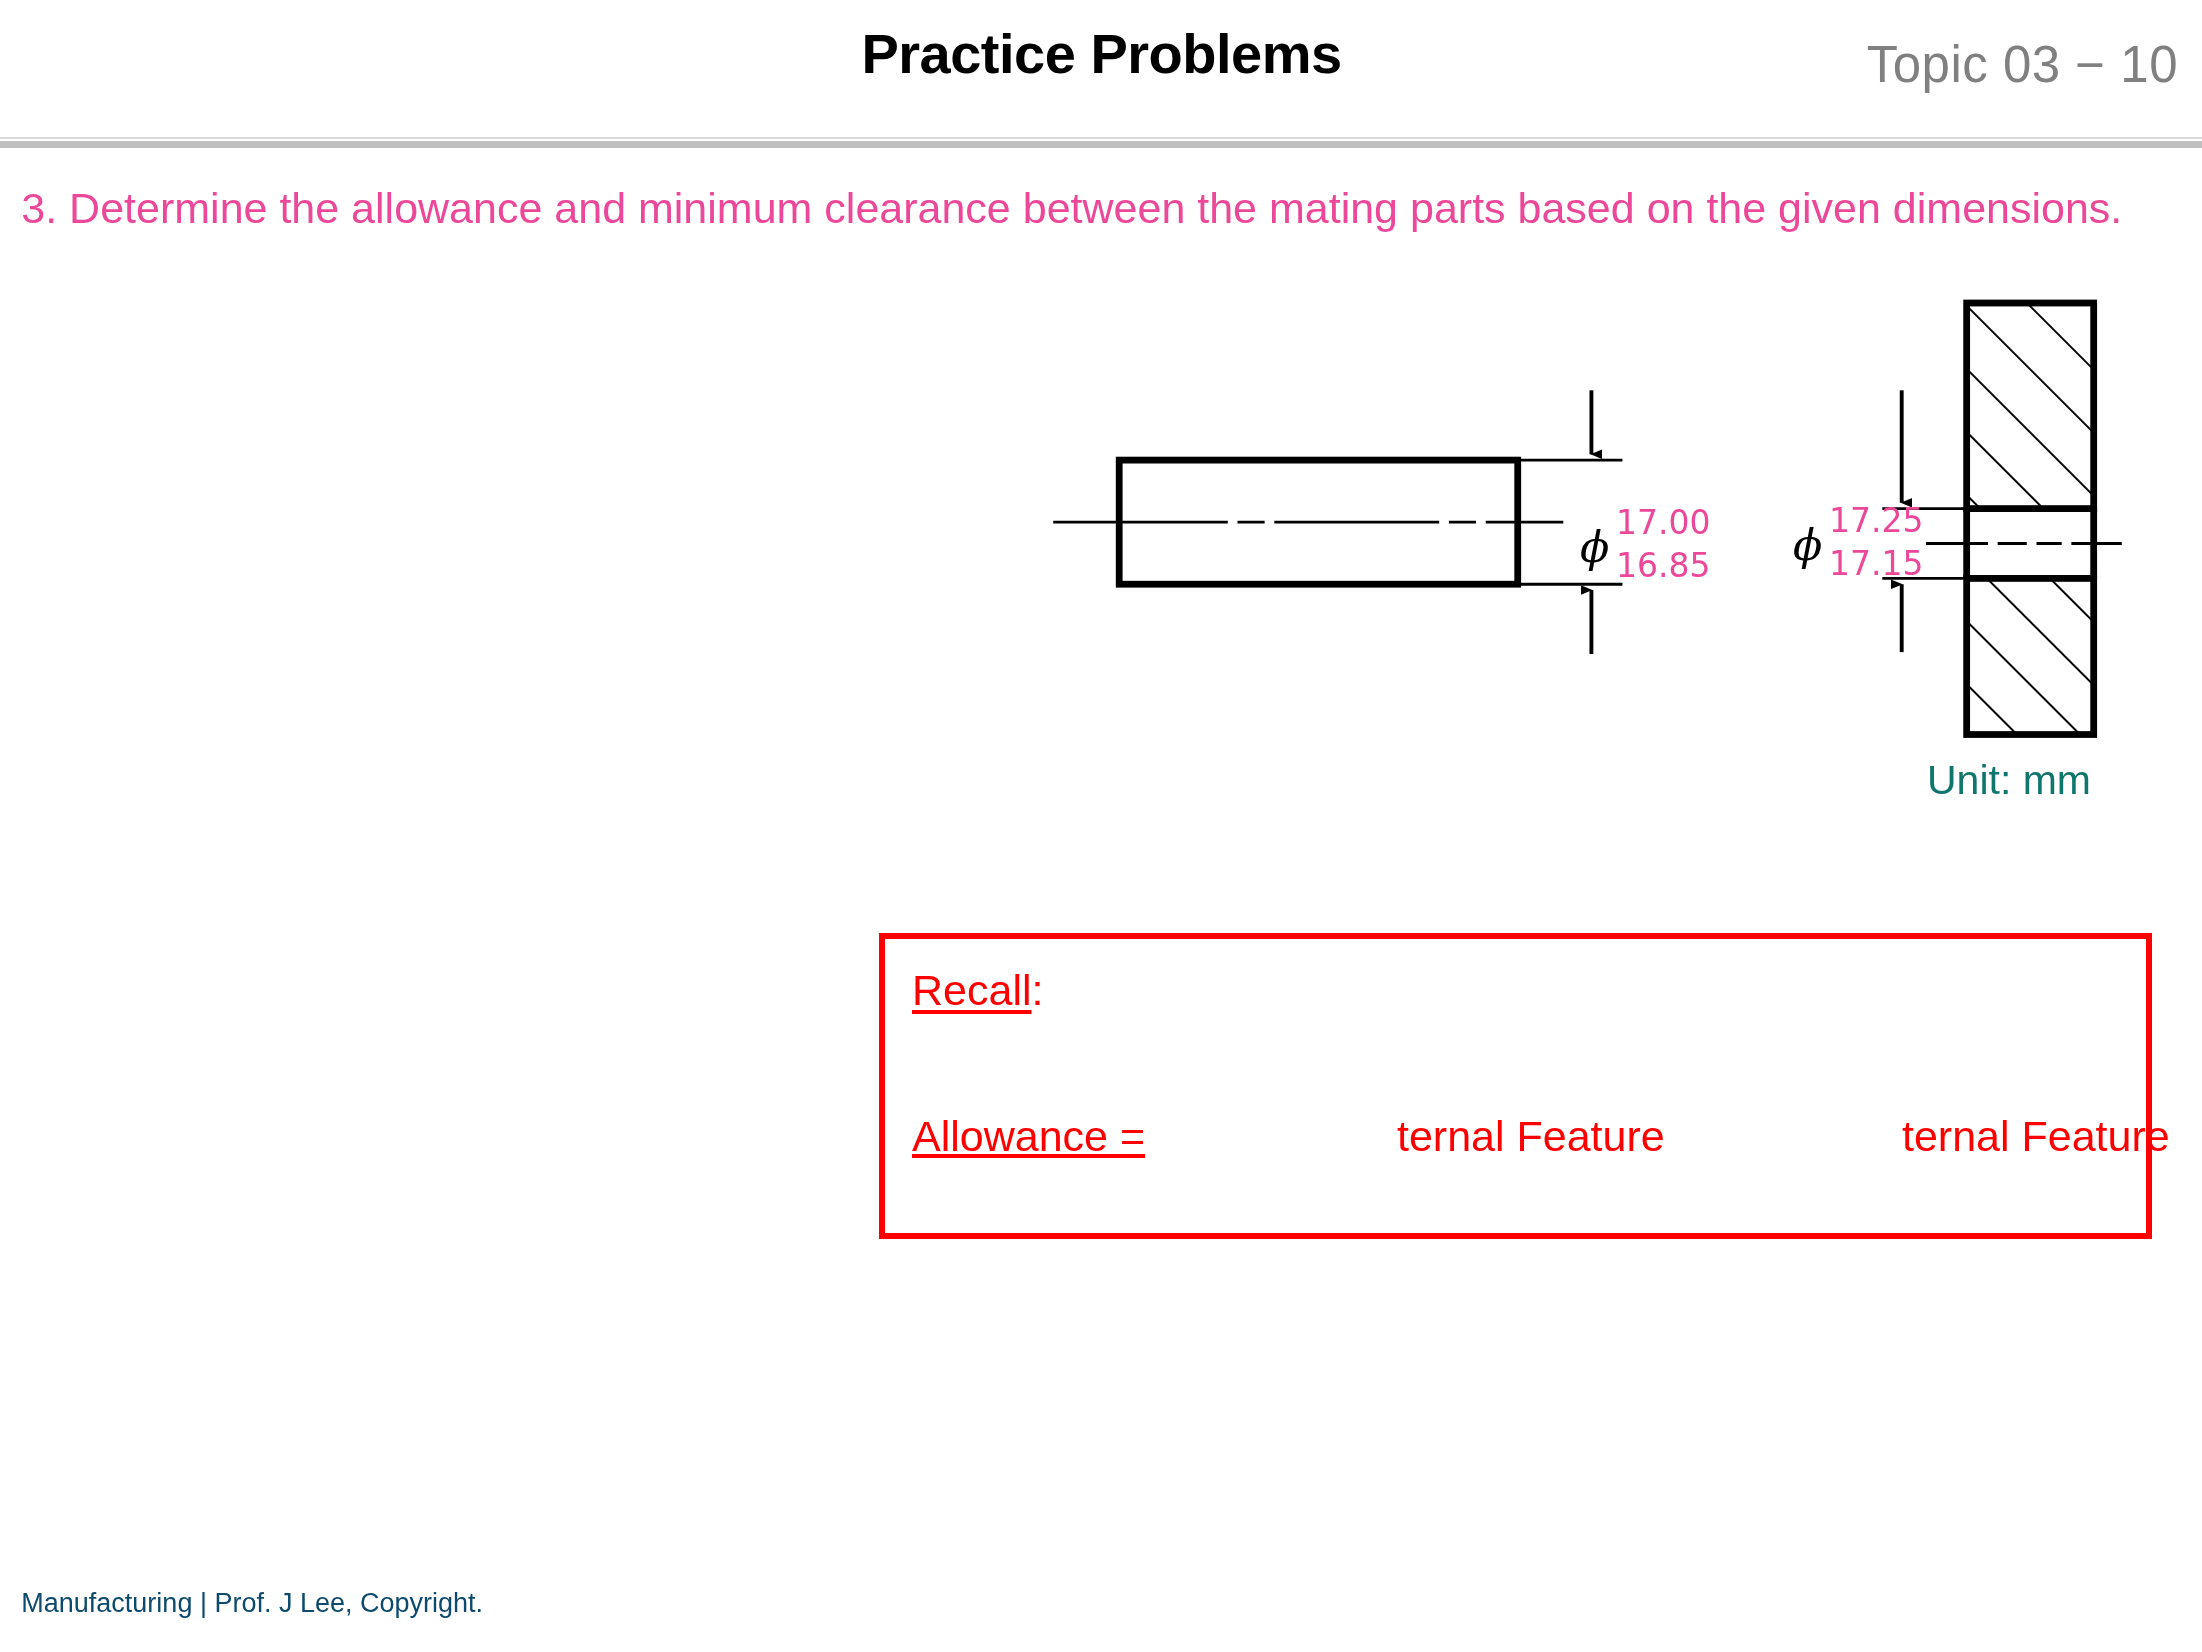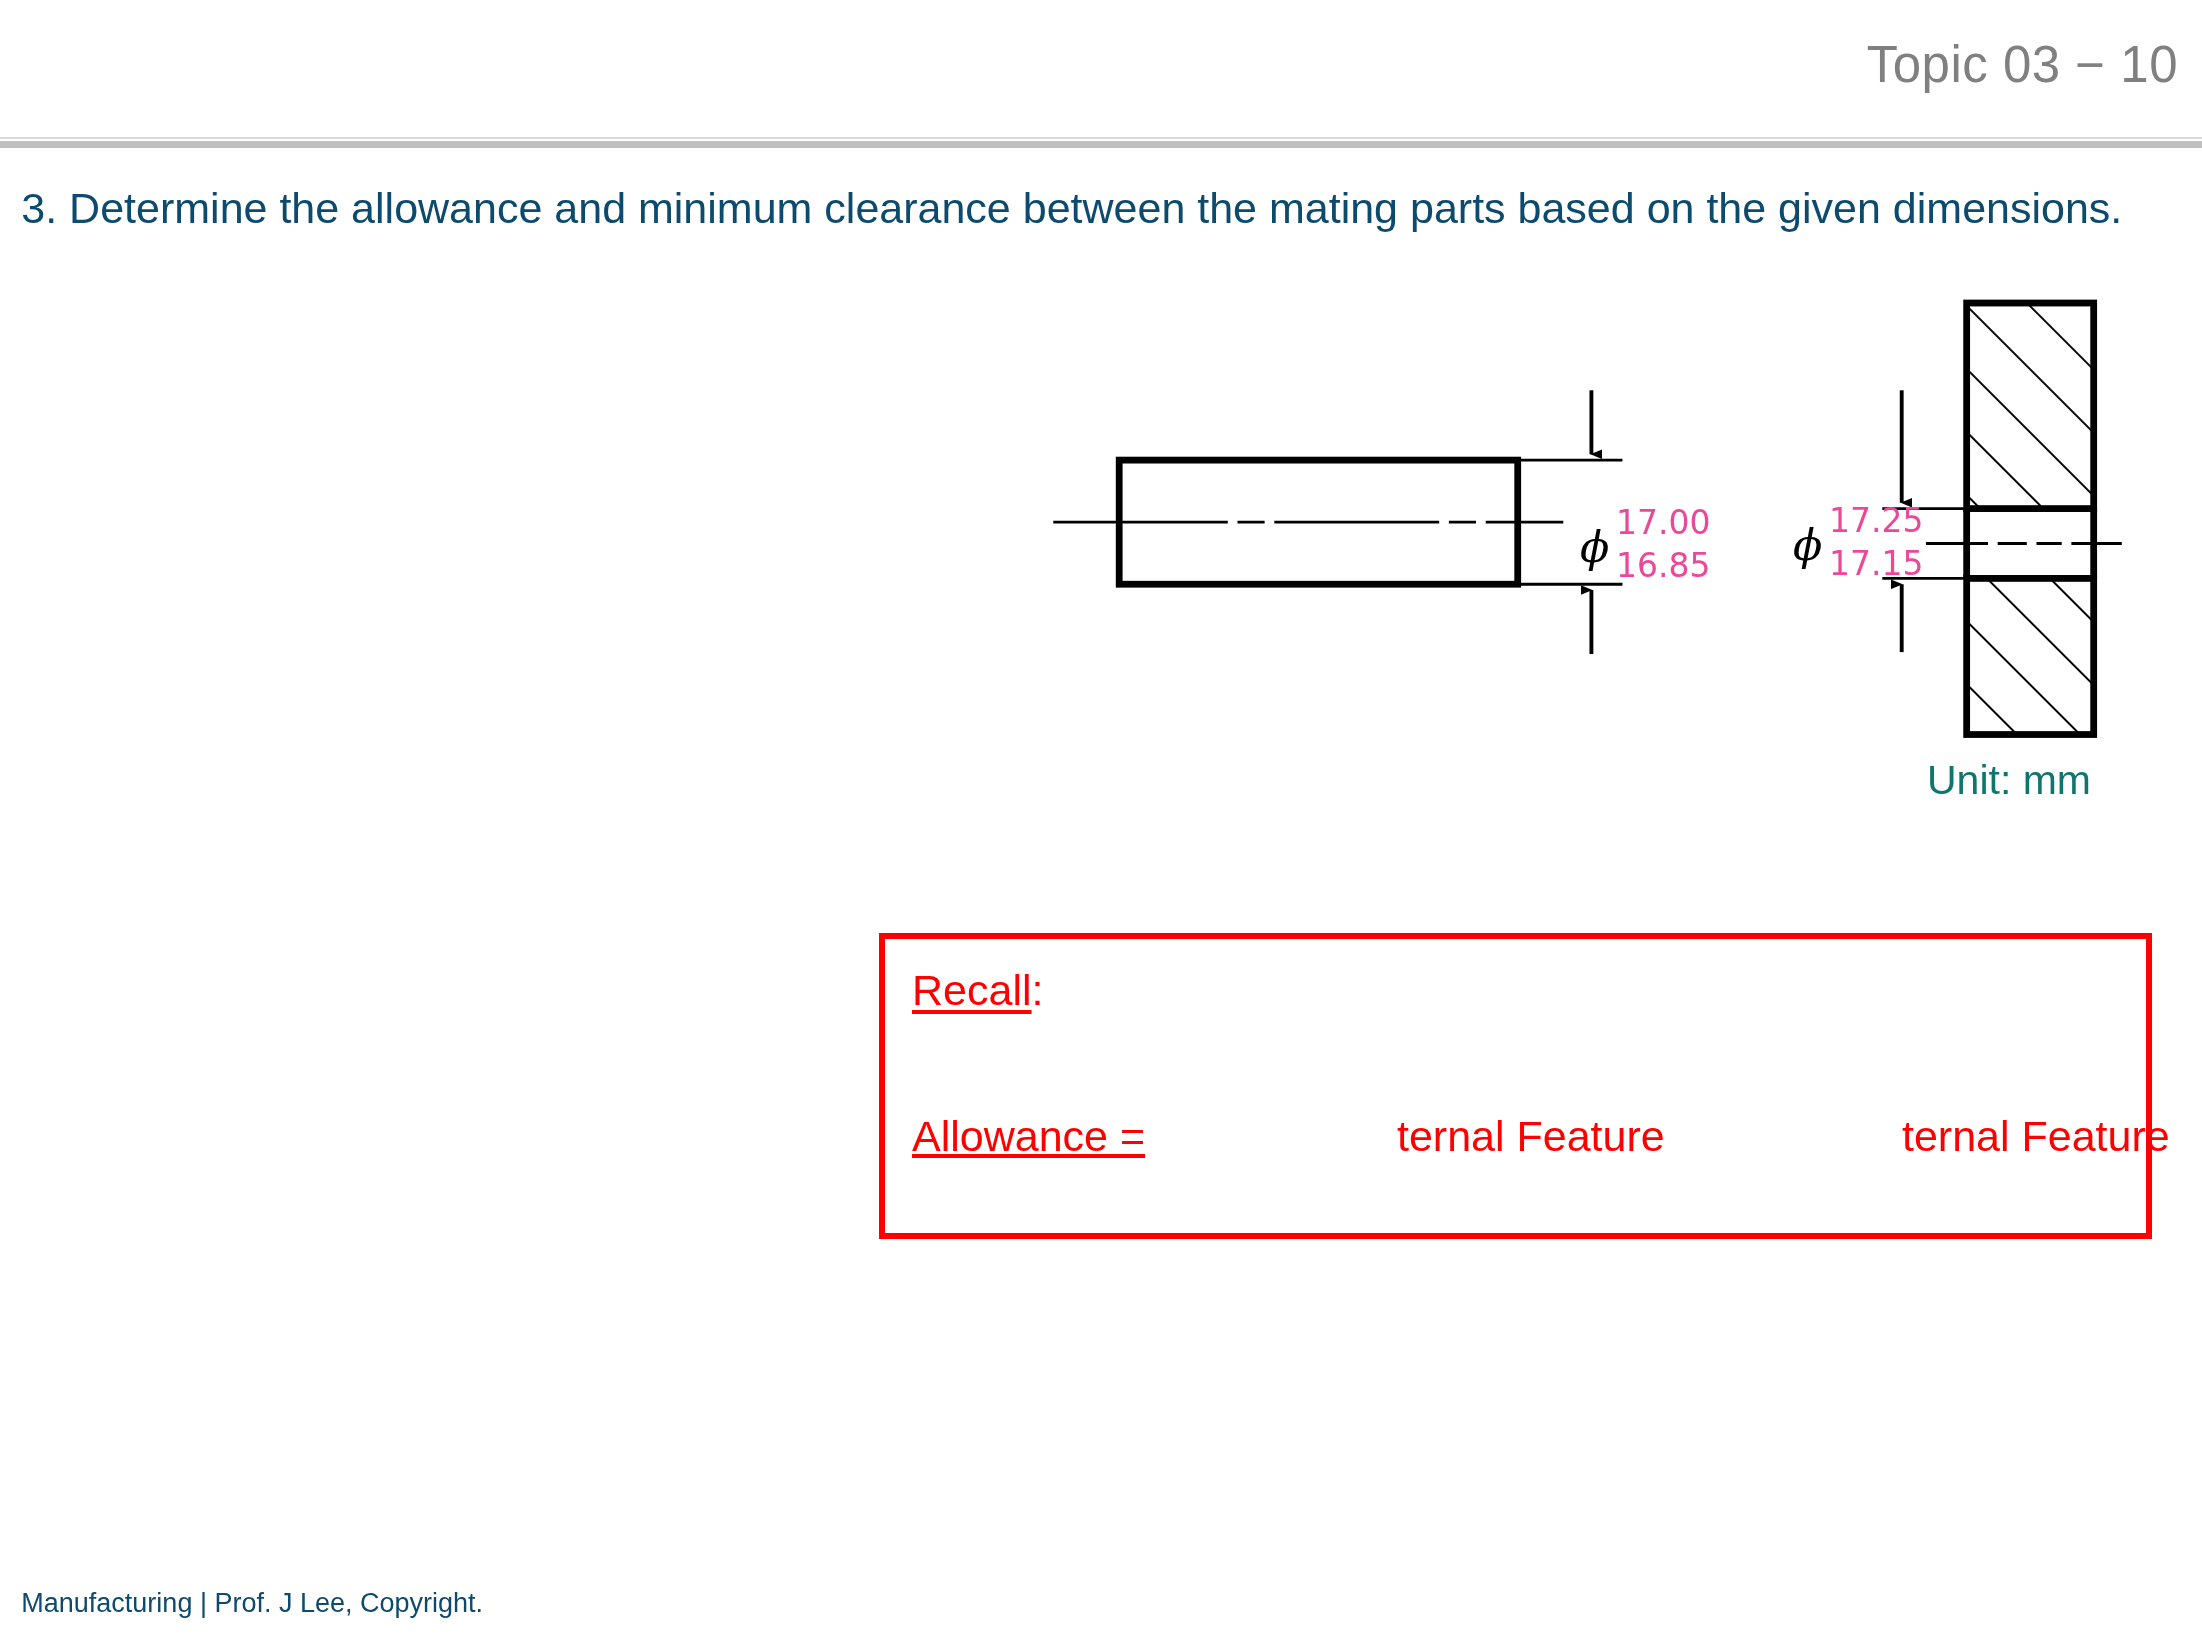--- a/index.html
+++ b/index.html
@@ -61,21 +61,21 @@
     background: #bfbfbf;
   }
 
   
   #question-text {
     position: absolute;
     left: 21.3px;
     top: 184px;
     font-size: 43px;
     font-stretch: condensed;
-    color: #0c4a6e;
+    color: #ec4899;
     white-space: nowrap;
   }
 
   
   #drawing-area {
     position: absolute;
     left: 1048px;
     top: 272px;
     width: 1145px;
     height: 543px;
@@ -185,20 +185,21 @@
     font-size: 27px;
     font-stretch: condensed;
     color: #0c4a6e;
     white-space: nowrap;
   }
 </style>
 </head>
 <body>
 
 <div id="slide-header">
+  <div id="page-title">Practice Problems</div>
   <div id="topic-label">Topic 03 − 10</div>
   <div id="header-rule-thin"></div>
   <div id="header-rule-thick"></div>
 </div>
 
 <div id="question-text">3. Determine the allowance and minimum clearance between the mating parts based on the given dimensions.</div>
 
 <div id="drawing-area">
 
   <svg id="drawing-svg" width="1145" height="543" viewBox="0 0 1180 560">

